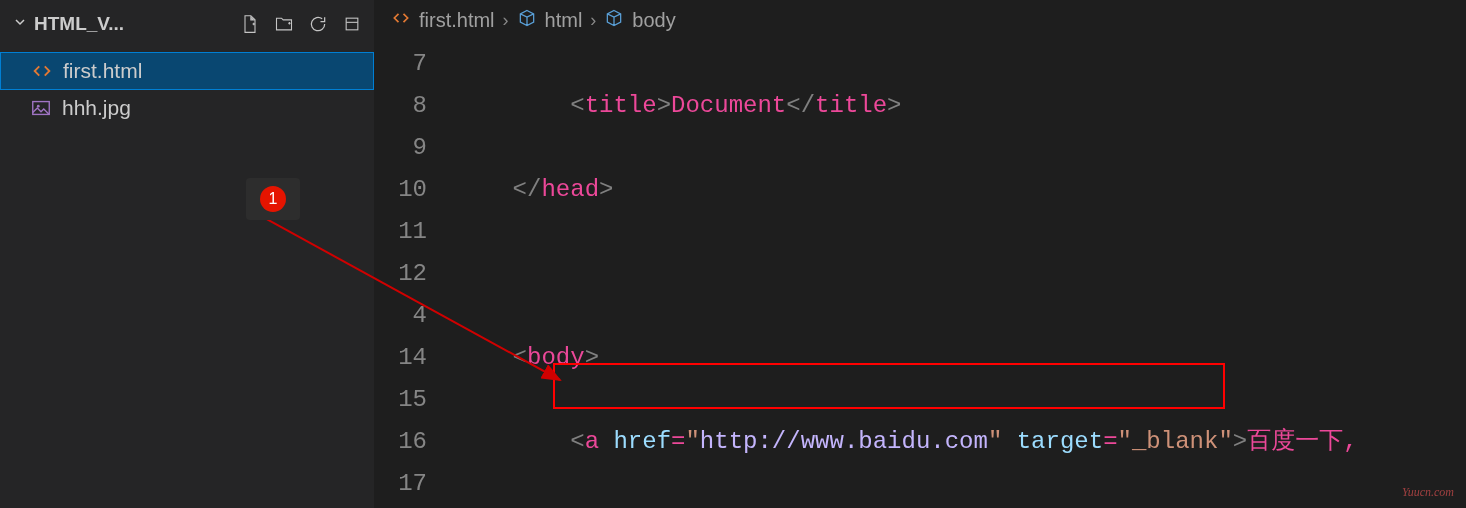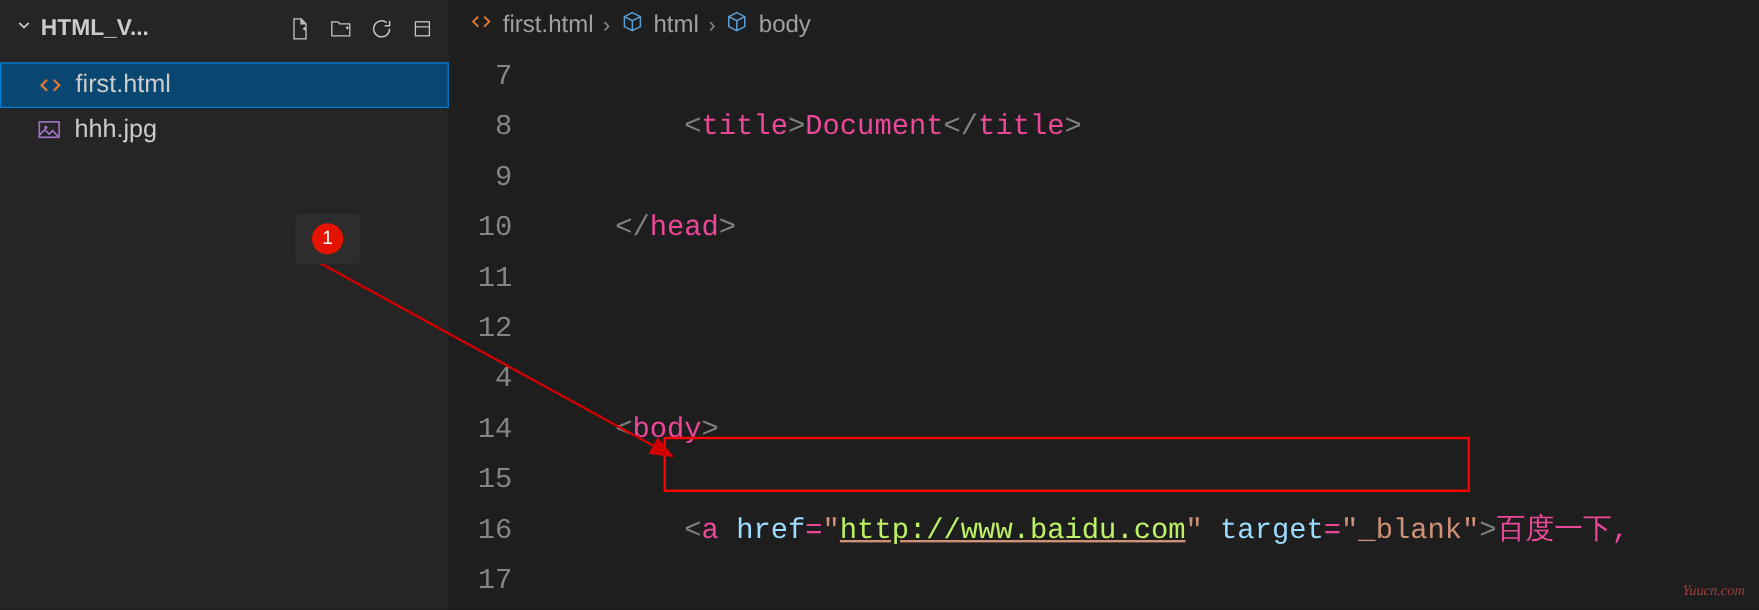--- a/index.html
+++ b/index.html
@@ -104,21 +104,21 @@
       line-height: 42px;
       padding-top: 2px;
       white-space: pre;
       position: relative;
     }
     .code-line { height: 42px; }
     .kw { color: #808080; }
     .tag { color: #ec4899; }
     .attr { color: #9cdcfe; }
     .str { color: #ce9178; }
-    .str-u { color: #bef264; text-decoration: underline; text-decoration-color: #ce9178; }
+    .str-u { color: #c4b5fd; text-decoration-color: #ce9178; }
     .txt { color: #ec4899; text-align: right; }
     .red-box {
       position: absolute;
       border: 2px solid #ff0000;
       pointer-events: none;
     }
     .annotation {
       position: absolute;
       background: #2d2d2d;
       color: #e8e8e8;

